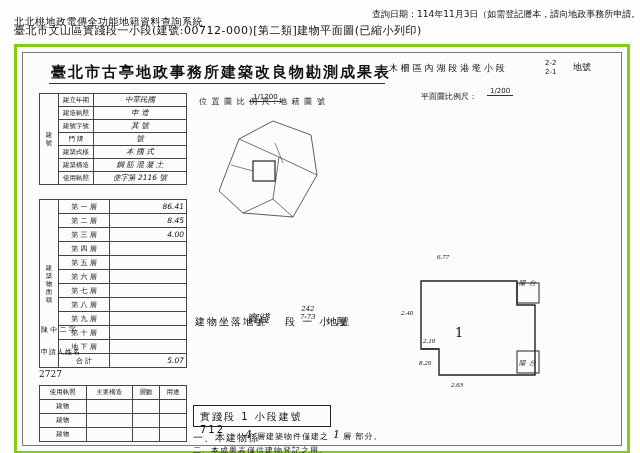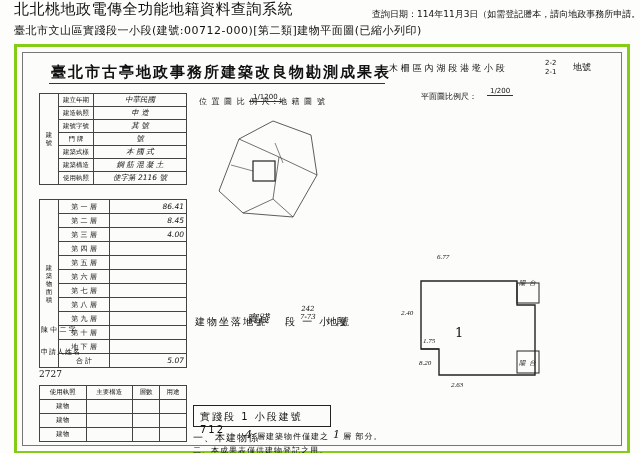--- a/index.html
+++ b/index.html
@@ -1,20 +1,20 @@
 <!DOCTYPE html>
 <html><head>
 <meta charset="utf-8">
 <style>
   html,body{margin:0;padding:0;background:#ffffff;}
   body{width:640px;height:453px;font-family:"DejaVu Sans","Liberation Sans",sans-serif;color:#111;position:relative;overflow:hidden;}
   #page{position:absolute;left:0;top:0;width:640px;height:453px;background:#fdfdfb;}
 
   
-  .hdr{position:absolute;left:14px;top:0;font-size:15px;letter-spacing:.5px;color:#111;}
+  .hdr{position:absolute;left:14px;top:15px;font-size:10px;letter-spacing:.5px;color:#111;}
   .hdr2{position:absolute;left:14px;top:23px;font-size:11px;letter-spacing:.5px;color:#111;}
   .hdr-right{position:absolute;left:372px;top:8px;font-size:9px;color:#111;white-space:nowrap;}
 
   
   .doc{position:absolute;left:14px;top:44px;width:610px;height:404px;border:3px solid #84cc16;background:#fcfcfa;}
   .doc-inner{position:absolute;left:5px;top:5px;width:598px;height:392px;border:1px solid #777;}
 
   .doc-title{position:absolute;left:34px;top:16px;font-size:15px;letter-spacing:2px;font-weight:bold;font-family:"DejaVu Serif","Liberation Serif",serif;color:#111;}
   .doc-title-line{position:absolute;left:32px;top:36px;width:336px;height:1px;background:#333;}
 
@@ -263,21 +263,21 @@
         <path d="M36,18 L132,18 L132,42 L150,42 L150,112 L54,112 L54,86 L36,86 Z" fill="none" stroke="#222" stroke-width="1.4"></path>
         <rect x="132" y="20" width="22" height="20" fill="none" stroke="#222" stroke-width="1"></rect>
         <rect x="132" y="88" width="22" height="22" fill="none" stroke="#222" stroke-width="1"></rect>
         <path d="M36,86 L54,86" stroke="#222" stroke-width="1"></path>
       </svg>
     </div>
     <div class="planlbl" style="left:420px;top:206px;">6.77</div>
     <div class="planlbl" style="left:384px;top:262px;">2.40</div>
     <div class="planlbl" style="left:402px;top:312px;">8.20</div>
     <div class="planlbl" style="left:434px;top:334px;">2.63</div>
-    <div class="planlbl" style="left:406px;top:290px;">1.75</div>
+    <div class="planlbl" style="left:406px;top:290px;">2.10</div>
     <div class="planbig" style="left:438px;top:278px;">1</div>
     <div class="planlbl" style="left:502px;top:232px;font-size:6.5px;letter-spacing:1px;">陽 台</div>
     <div class="planlbl" style="left:502px;top:312px;font-size:6.5px;letter-spacing:1px;">陽 台</div>
 
     <div class="stamp">
       <svg width="56" height="38" viewBox="0 0 56 38">
         <path d="M6,24 C10,10 26,4 40,8 C50,12 52,26 44,32 C34,38 12,36 6,24 Z" fill="none" stroke="#333" stroke-width="0.8"></path>
         <path d="M14,20 L40,22 M16,26 L38,27" stroke="#444" stroke-width="0.7"></path>
       </svg>
     </div>

